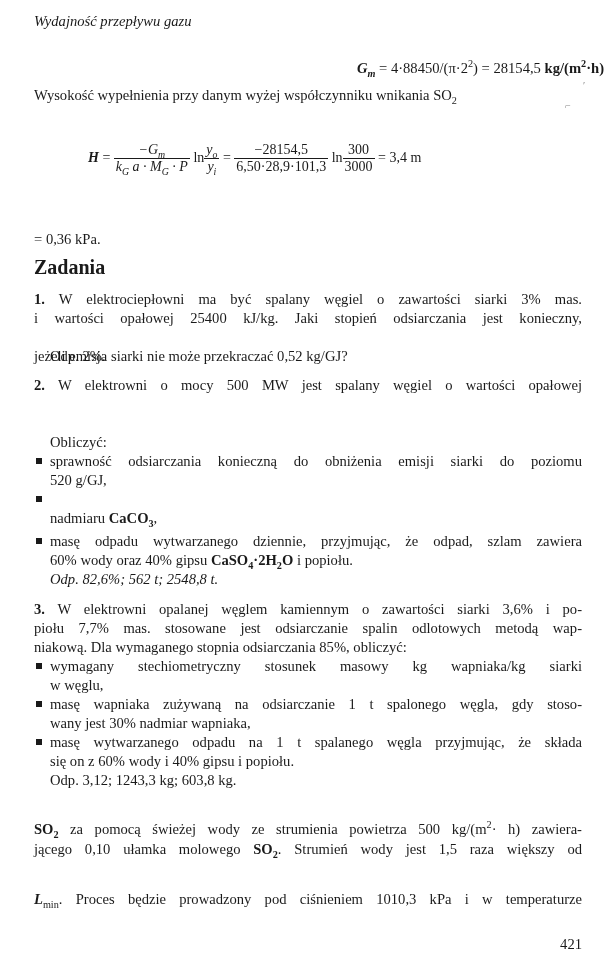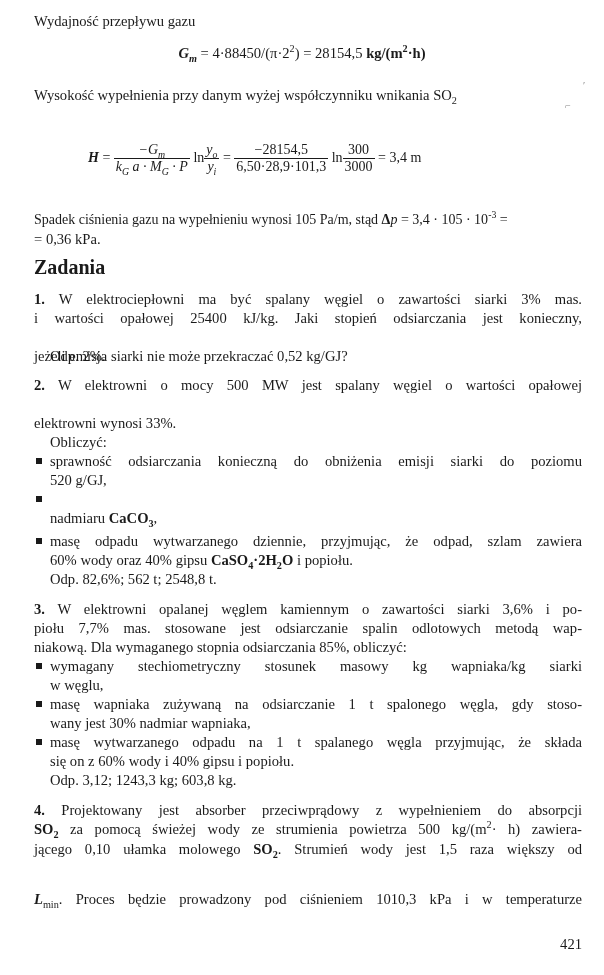--- a/index.html
+++ b/index.html
@@ -14,40 +14,40 @@
     position: absolute; left: 34px; width: 548px;
     font-size: 14.6px; line-height: 19px; white-space: nowrap;
   }
   .justify { text-align: justify; text-align-last: justify; }
   .indent { left: 50px; width: 532px; }
   .hang { left: 50px; width: 532px; }
   .bullet {
     position: absolute; left: 36px; width: 6px; height: 6px;
     background: #1a1a1a;
   }
-  .center { left: 0; width: 604px; text-align: center; }
+  .center { left: 0; width: 604px; text-align: right; margin-top: 15px; }
   .bold { font-weight: bold; }
   .it { font-style: italic; }
   h2 {
     position: absolute; left: 34px; top: 255px; margin: 0;
     font-size: 20px; font-weight: bold; line-height: 24px;
   }
   .frac { display: inline-block; vertical-align: middle; text-align: center; }
   .frac .num { display: block; border-bottom: 1px solid #1a1a1a; padding: 0 2px; line-height: 16px; }
   .frac .den { display: block; padding: 0 2px; line-height: 16px; }
   .pagenum { position: absolute; right: 22px; top: 936px; font-size: 14.6px; }
   sub, sup { font-size: 70%; line-height: 0; }
   .mark { position: absolute; color: #888; font-size: 10px; }
 </style>
 </head>
 <body>
 
 <div class="page">
 
-  <div class="line" style="top:12px;">Wydajność przepływu gazu</div>
+  <div class="line" style="top:12px;font-style:italic;">Wydajność przepływu gazu</div>
 
   <div class="line center" style="top:44px;">
     <span class="it bold">G<sub>m</sub></span> = 4·88450/(π·2<sup>2</sup>) = 28154,5 <span class="bold">kg/(m<sup>2</sup>·h)</span>
   </div>
 
   <div class="line" style="top:86px;">
     Wysokość wypełnienia przy danym wyżej współczynniku wnikania SO<sub>2</sub>
   </div>
   <div class="mark" style="left:583px; top:80px;">′</div>
   <div class="mark" style="left:565px; top:100px;">⌐</div>
@@ -55,64 +55,59 @@
   <div class="line" style="top:142px; left:88px; width:480px; font-size:14px;">
     <span class="it bold">H</span> =
     <span class="frac"><span class="num it">−G<sub>m</sub></span><span class="den it">k<sub>G</sub> a · M<sub>G</sub> · P</span></span>
     ln<span class="frac"><span class="num it">y<sub>o</sub></span><span class="den it">y<sub>i</sub></span></span>
     =
     <span class="frac"><span class="num">−28154,5</span><span class="den">6,50·28,9·101,3</span></span>
     ln<span class="frac"><span class="num">300</span><span class="den">3000</span></span>
     = 3,4 m
   </div>
 
-  <div class="line" style="top:210px; font-size:14px;">
-    Spadek ciśnienia gazu na wypełnieniu wynosi 105 Pa/m, stąd <b>Δ</b><span class="it">p</span> = 3,4 · 105 · 10<sup>-3</sup> =
-  </div>
   <div class="line" style="top:230px;">= 0,36 kPa.</div>
 
   <h2>Zadania</h2>
 
   <div class="line justify" style="top:290px;"><b>1.</b> <span>W elektrociepłowni ma być spalany węgiel o zawartości siarki 3% mas.</span></div>
   <div class="line justify" style="top:309px;">i wartości opałowej 25400 kJ/kg. Jaki stopień odsiarczania jest konieczny,</div>
   <div class="line" style="top:328px;margin-top:19px;">jeżeli emisja siarki nie może przekraczać 0,52 kg/GJ?</div>
   <div class="line indent" style="top:347px;">Odp. 2%.</div>
 
   <div class="line justify" style="top:376px;"><b>2.</b> <span>W elektrowni o mocy 500 MW jest spalany węgiel o wartości opałowej</span></div>
-  <div class="line" style="top:414px;">elektrowni wynosi 33%.</div>
   <div class="line indent" style="top:433px;">Obliczyć:</div>
 
   <div class="bullet" style="top:458px;"></div>
   <div class="line hang justify" style="top:452px;">sprawność odsiarczania konieczną do obniżenia emisji siarki do poziomu</div>
   <div class="line hang" style="top:471px;">520 g/GJ,</div>
 
   <div class="bullet" style="top:496px;"></div>
   <div class="line hang" style="top:509px;">nadmiaru <b>CaCO<sub>3</sub></b>,</div>
 
   <div class="bullet" style="top:538px;"></div>
   <div class="line hang justify" style="top:532px;">masę odpadu wytwarzanego dziennie, przyjmując, że odpad, szlam zawiera</div>
   <div class="line hang" style="top:551px;">60% wody oraz 40% gipsu <b>CaSO<sub>4</sub>·2H<sub>2</sub>O</b> i popiołu.</div>
-  <div class="line indent" style="top:570px;">Odp. 82,6%; 562 t; 2548,8 t.</div>
+  <div class="line indent" style="top:570px;font-style:italic;">Odp. 82,6%; 562 t; 2548,8 t.</div>
 
   <div class="line justify" style="top:600px;"><b>3.</b> <span>W elektrowni opalanej węglem kamiennym o zawartości siarki 3,6% i po-</span></div>
   <div class="line justify" style="top:619px;">piołu 7,7% mas. stosowane jest odsiarczanie spalin odlotowych metodą wap-</div>
   <div class="line" style="top:638px;">niakową. Dla wymaganego stopnia odsiarczania 85%, obliczyć:</div>
 
   <div class="bullet" style="top:663px;"></div>
   <div class="line hang justify" style="top:657px;">wymagany stechiometryczny stosunek masowy kg wapniaka/kg siarki</div>
   <div class="line hang" style="top:676px;">w węglu,</div>
 
   <div class="bullet" style="top:701px;"></div>
   <div class="line hang justify" style="top:695px;">masę wapniaka zużywaną na odsiarczanie 1 t spalonego węgla, gdy stoso-</div>
   <div class="line hang" style="top:714px;">wany jest 30% nadmiar wapniaka,</div>
 
   <div class="bullet" style="top:739px;"></div>
   <div class="line hang justify" style="top:733px;">masę wytwarzanego odpadu na 1 t spalanego węgla przyjmując, że składa</div>
   <div class="line hang" style="top:752px;">się on z 60% wody i 40% gipsu i popiołu.</div>
   <div class="line indent" style="top:771px;">Odp. 3,12; 1243,3 kg; 603,8 kg.</div>
 
-  <div class="line justify" style="top:801px;"><b>4.</b> <span>Projektowany jest absorber przeciwprądowy z wypełnieniem do absorpcji</span></div>
   <div class="line justify" style="top:820px;"><b>SO<sub>2</sub></b> za pomocą świeżej wody ze strumienia powietrza 500 kg/(m<sup>2</sup>· h) zawiera-</div>
   <div class="line justify" style="top:840px;">jącego 0,10 ułamka molowego <b>SO<sub>2</sub></b>. Strumień wody jest 1,5 raza większy od</div>
   <div class="line justify" style="top:860px;margin-top:30px;"><span class="it bold">L</span><sub>min</sub>. Proces będzie prowadzony pod ciśnieniem 1010,3 kPa i w temperaturze</div>
 
   <div class="pagenum">421</div>
 </div>
 
 </body></html>

